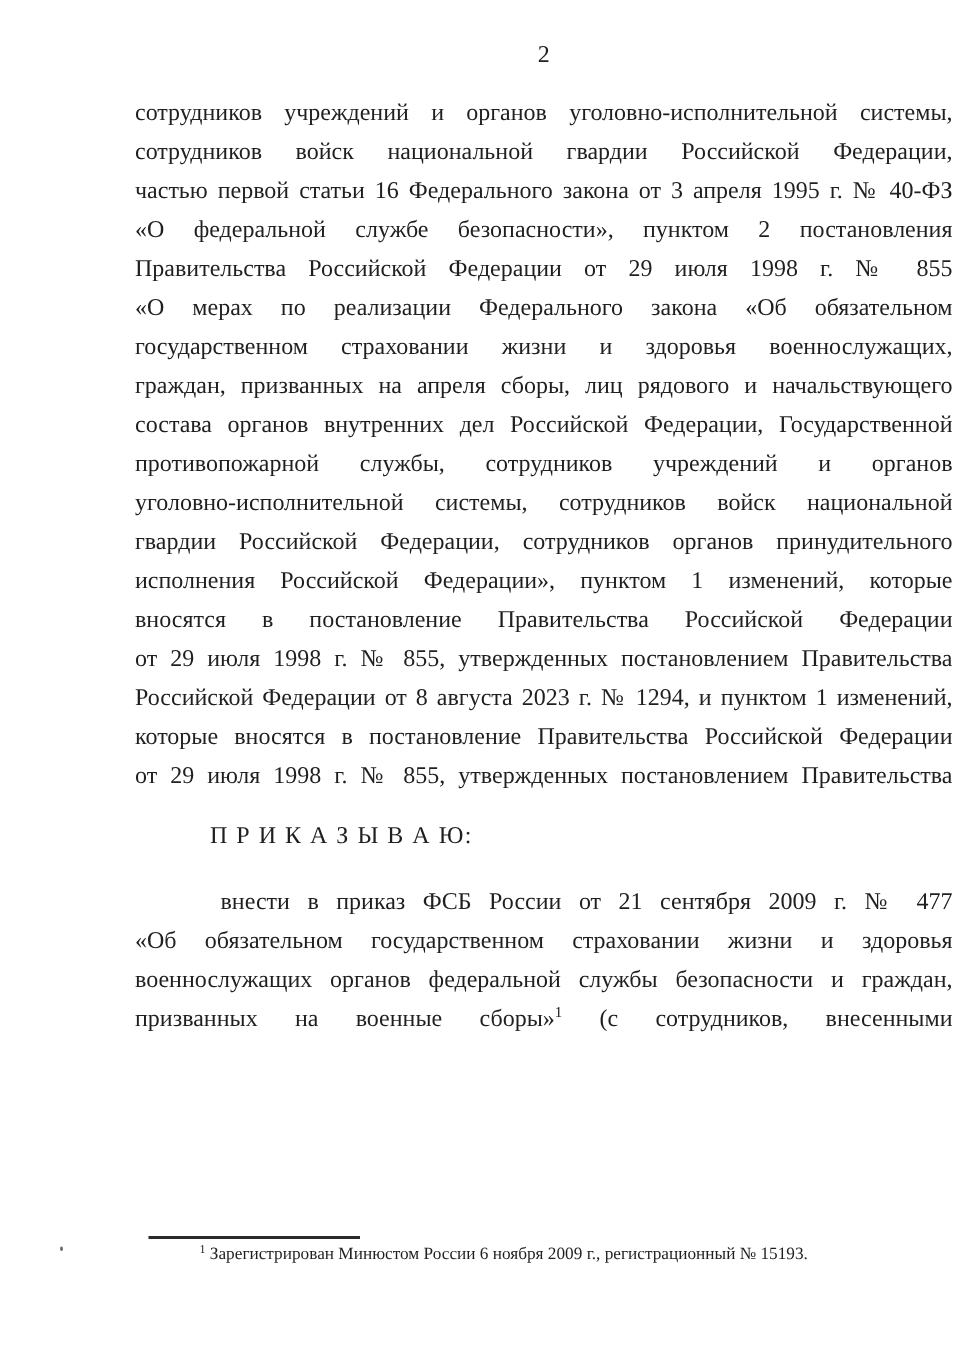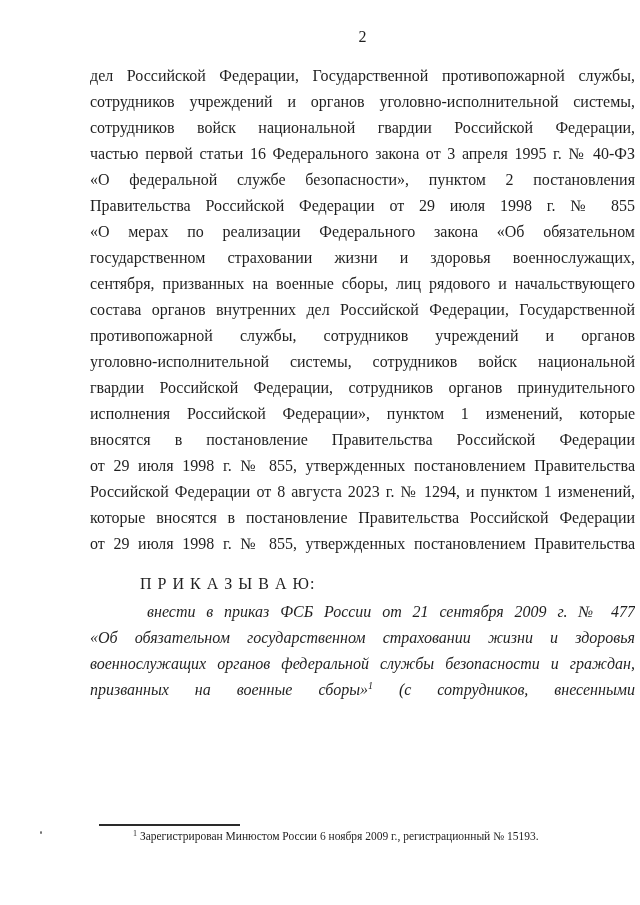--- a/index.html
+++ b/index.html
@@ -48,22 +48,21 @@
   }
   .prikaz {
     height: 26px;
     line-height: 26px;
     font-size: 16px;
     margin-top: 14px;
     padding-left: 50px;
     letter-spacing: 1px;
   }
   .para2 {
-    margin-top: 2px;
-    font-style: italic;
+    margin-top: 18px;
   }
   sup.ref {
     font-size: 10px;
     line-height: 0;
     vertical-align: 6px;
   }
   .fn-sep {
     position: absolute;
     top: 824px;
     left: 99px;
@@ -96,29 +95,28 @@
   }
 </style>
 </head>
 <body>
 
 <div class="page">
 
   <div class="pageno">2</div>
 
   <div class="text-block">
-    <div class="ln">дел Российской Федерации, Государственной противопожарной службы,</div>
     <div class="ln">сотрудников учреждений и органов уголовно-исполнительной системы,</div>
     <div class="ln">сотрудников войск национальной гвардии Российской Федерации,</div>
     <div class="ln">частью первой статьи 16 Федерального закона от 3 апреля 1995 г. № 40-ФЗ</div>
     <div class="ln">«О федеральной службе безопасности», пунктом 2 постановления</div>
     <div class="ln">Правительства Российской Федерации от 29 июля 1998 г. № 855</div>
     <div class="ln">«О мерах по реализации Федерального закона «Об обязательном</div>
     <div class="ln">государственном страховании жизни и здоровья военнослужащих,</div>
-    <div class="ln">сентября, призванных на военные сборы, лиц рядового и начальствующего</div>
+    <div class="ln">граждан, призванных на апреля сборы, лиц рядового и начальствующего</div>
     <div class="ln">состава органов внутренних дел Российской Федерации, Государственной</div>
     <div class="ln">противопожарной службы, сотрудников учреждений и органов</div>
     <div class="ln">уголовно-исполнительной системы, сотрудников войск национальной</div>
     <div class="ln">гвардии Российской Федерации, сотрудников органов принудительного</div>
     <div class="ln">исполнения Российской Федерации», пунктом 1 изменений, которые</div>
     <div class="ln">вносятся в постановление Правительства Российской Федерации</div>
     <div class="ln">от 29 июля 1998 г. № 855, утвержденных постановлением Правительства</div>
     <div class="ln">Российской Федерации от 8 августа 2023 г. № 1294, и пунктом 1 изменений,</div>
     <div class="ln">которые вносятся в постановление Правительства Российской Федерации</div>
     <div class="ln">от 29 июля 1998 г. № 855, утвержденных постановлением Правительства</div>

